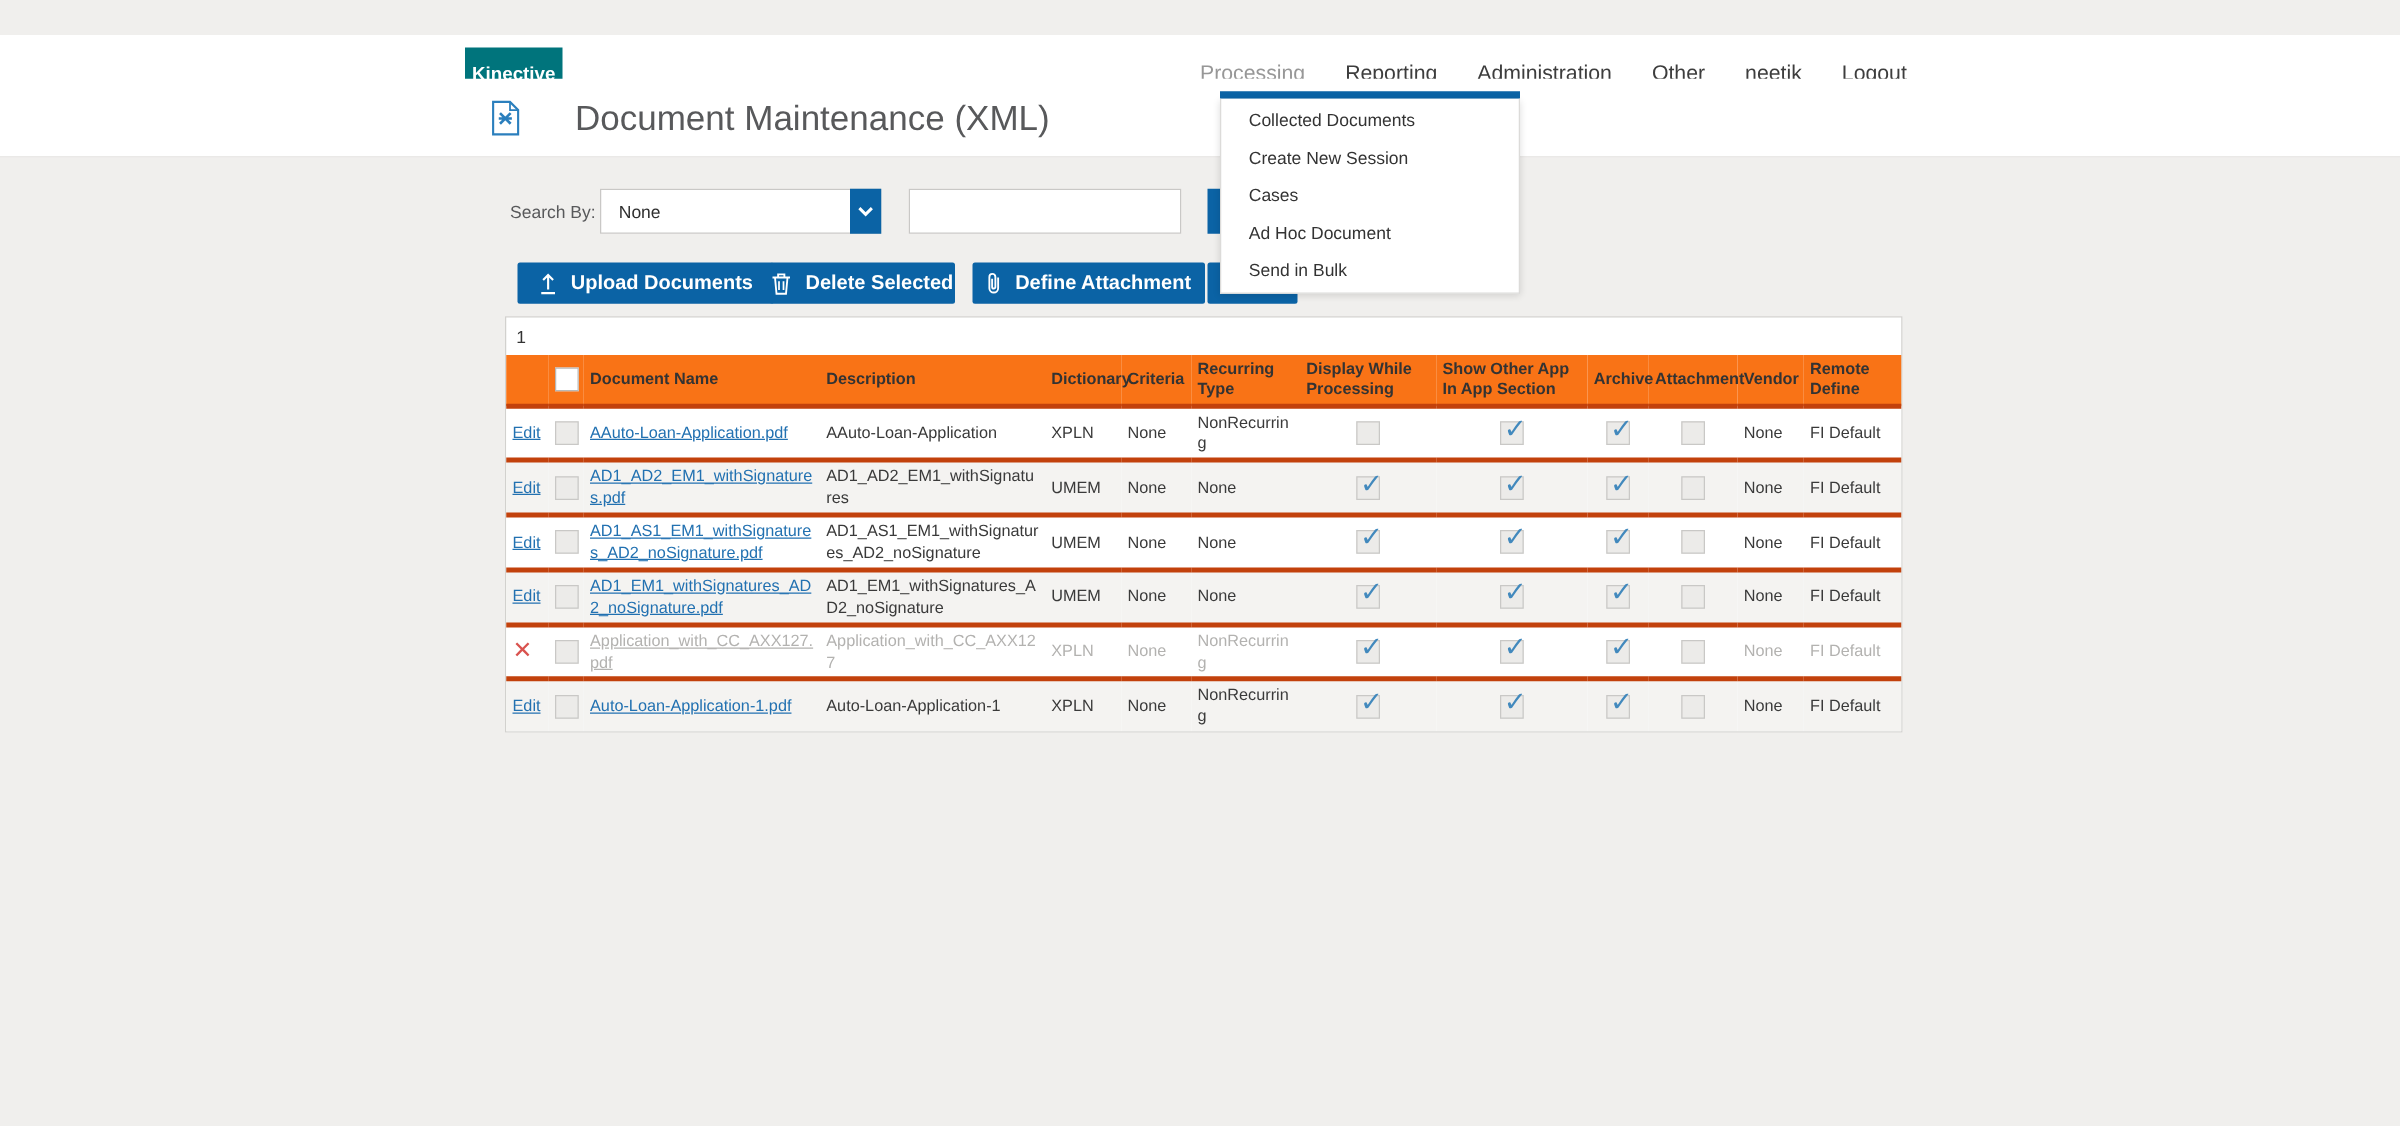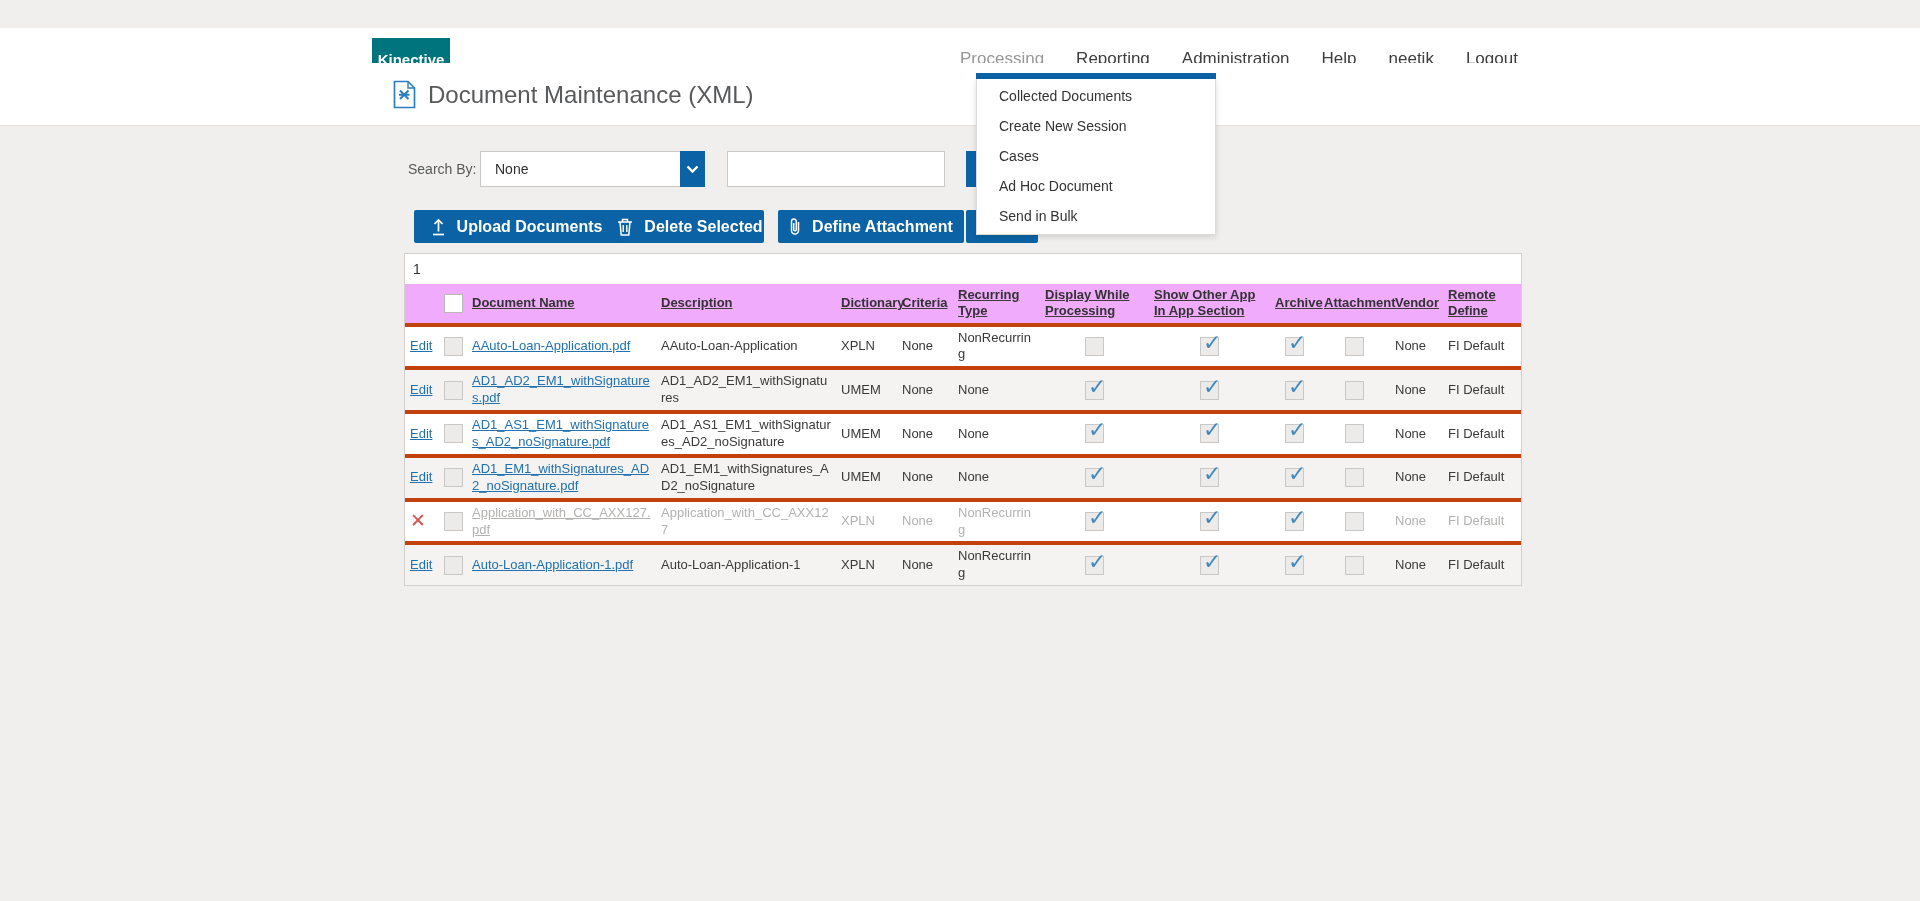--- a/index.html
+++ b/index.html
@@ -15,21 +15,21 @@
   
   .navbar{position:absolute;left:0;top:0;width:1920px;height:61px;background:#FFFFFF;border-bottom:2px solid #E8E7E5;margin-top:28px;}
   .brand{position:absolute;left:372px;top:10px;width:78px;height:43px;background:var(--teal);
     color:#fff;font-size:15px;font-weight:bold;display:flex;align-items:center;justify-content:center;}
   .nav-links{position:absolute;left:960px;top:0;height:61px;display:flex;align-items:center;gap:32px;list-style:none;}
   .nav-item{font-size:17px;color:#3D3D3D;cursor:pointer;white-space:nowrap;}
   .nav-item.active{color:#979797;}
   
   .page-header{position:absolute;left:0;top:63px;width:1920px;height:63px;background:#FFFFFF;border-bottom:1px solid #E3E2E0;}
   .title-wrap{position:absolute;left:393px;top:0;height:63px;display:flex;align-items:center;gap:12px;}
-  .page-title{font-size:24px;color:#58595B;}
+  .page-title{font-size:28px;color:#58595B;margin-left:32px;}
   .product-name{position:absolute;right:390px;top:0;height:63px;display:flex;align-items:center;font-size:24px;color:var(--product);}
   
   .search-label{position:absolute;left:408px;top:161px;font-size:14px;color:#58595B;}
   .select-box{position:absolute;left:480px;top:151px;width:225px;height:36px;background:#fff;border:1px solid #C9C8C6;cursor:pointer;}
   .select-value{position:absolute;left:14px;top:0;height:34px;display:flex;align-items:center;font-size:14px;color:#2F2F2F;}
   .select-arrow{position:absolute;right:-1px;top:-1px;width:25px;height:36px;background:var(--accent);display:flex;align-items:center;justify-content:center;}
   .search-input{position:absolute;left:727px;top:151px;width:218px;height:36px;background:#fff;border:1px solid #C9C8C6;padding:0 10px;font-size:14px;font-family:inherit;color:#2F2F2F;}
   .search-go{position:absolute;left:966px;top:151px;width:130px;height:36px;background:var(--accent);border:none;cursor:pointer;}
   
   .btn{position:absolute;top:210px;height:33px;background:var(--accent);color:#fff;border:none;border-radius:2px;
@@ -44,21 +44,21 @@
   .dropdown-body{background:#fff;border:1px solid #DCDBD9;border-top:none;box-shadow:0 2px 6px rgba(0,0,0,.14);padding:2px 0 3px;}
   .dropdown-body ul{list-style:none;}
   .menu-item{height:30px;display:flex;align-items:center;padding-left:22px;font-size:14px;color:#333;cursor:pointer;white-space:nowrap;}
   
   .table-wrap{position:absolute;left:404px;top:253px;width:1118px;background:#fff;border:1px solid #D2D1CE;z-index:1;}
   .pagination{height:30px;display:flex;align-items:center;padding-left:8px;font-size:14px;color:#333;}
   table{width:100%;border-collapse:collapse;table-layout:fixed;}
   col.c-action{width:34px}col.c-cb{width:28px}col.c-name{width:189px}col.c-desc{width:180px}
   col.c-dict{width:61px}col.c-crit{width:56px}col.c-recur{width:87px}col.c-dwp{width:109px}
   col.c-soa{width:121px}col.c-arch{width:49px}col.c-att{width:71px}col.c-vend{width:53px}col.c-rem{width:78px}
-  thead tr{background:#f0abfc;height:37px;text-decoration:underline;}
+  thead tr{background:#f97316;height:37px;}
   th{font-size:13px;font-weight:bold;color:#333;text-align:left;padding:3px 5px;vertical-align:middle;line-height:1.25;}
   tbody tr{height:37px;border-top:4px solid #c2410c;background:#fff;}
   tbody tr:nth-child(even){background:#F4F3F1;}
   td{font-size:13px;color:#3A3A3A;padding:3px 5px;vertical-align:middle;line-height:1.3;word-break:break-all;}
   td.center{text-align:center;}
   a.edit-link, a.doc-link{color:var(--link);text-decoration:underline;cursor:pointer;}
   .cb{position:relative;display:inline-block;width:19px;height:19px;background:#ECEBE9;border:1px solid #C9C8C6;vertical-align:middle;cursor:pointer;}
   .cb.header-cb{background:#fff;border-color:#B9B8B6;}
   .cb.checked::after{content:"\2713";position:absolute;left:2px;top:-9px;font-size:22px;color:var(--check);}
   .red-x{display:inline-block;cursor:default;}
@@ -71,21 +71,21 @@
 </style>
 </head>
 <body>
 
 <div class="navbar">
   <div class="brand">Kinective</div>
   <ul class="nav-links">
       <li class="nav-item active">Processing</li>
       <li class="nav-item">Reporting</li>
       <li class="nav-item">Administration</li>
-      <li class="nav-item">Help</li>
+      <li class="nav-item">Other</li>
       <li class="nav-item">neetik</li>
       <li class="nav-item">Logout</li>
     </ul>
 </div>
 
 <div class="page-header">
   <div class="title-wrap">
     <span class="icon">
       <svg width="23" height="29" viewBox="0 0 23 29" fill="none">
         <path d="M1.5 1.5 H15 L21.5 8 V27.5 H1.5 Z" stroke="#2B7FBD" stroke-width="1.7" fill="#fff"></path>

